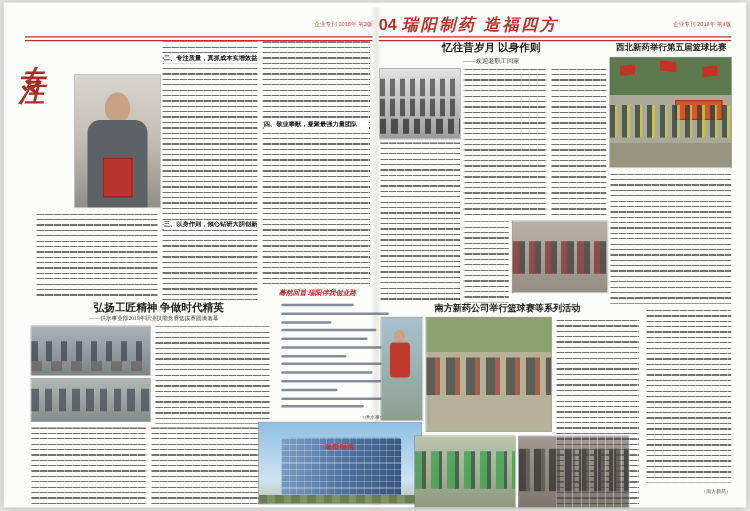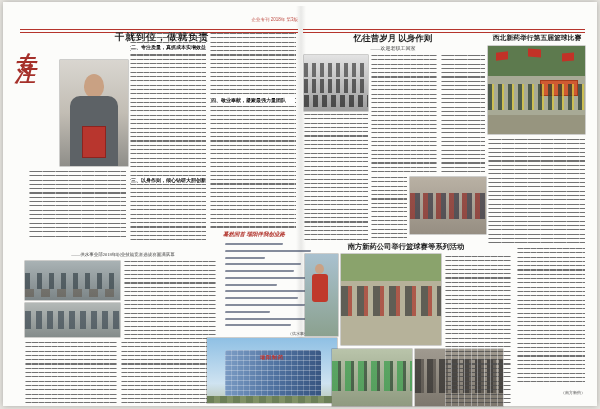--- a/index.html
+++ b/index.html
@@ -33,36 +33,36 @@
   <div class="sheet"></div>
   <div class="abs fold" style="left:296px;top:6px;width:10px;height:398px;"></div>
 
   <div class="abs" style="left:20px;top:11px;width:278px;height:17px;">
     <span class="abs edition" style="right:0;top:6px;">企业专刊 2018年 第3版</span>
   </div>
   <div class="abs rule" style="left:20px;top:29px;width:278px;"></div>
 
   <div class="abs vlabel" style="left:14px;top:36px;height:110px;">专注</div>
 
-  <div class="abs atitle" style="left:92px;top:31px;width:140px;font-size:9.5px;letter-spacing:1px;">干就到位，做就负责</div>
   <div class="abs asub" style="left:92px;top:45px;width:140px;font-size:5.5px;">——记103车间主任刘海峰</div>
 
   <div class="photo" style="left:60px;top:60px;width:68px;height:106px;background:linear-gradient(180deg,#d9d6d0 0%,#c2bdb4 50%,#8f8e89 100%);">
     <div class="abs" style="left:24px;top:14px;width:20px;height:24px;border-radius:50% 50% 45% 45%;background:#c9a183;"></div>
     <div class="abs" style="left:10px;top:36px;width:48px;height:70px;border-radius:10px 10px 0 0;background:#5d6266;"></div>
     <div class="abs" style="left:22px;top:66px;width:24px;height:32px;background:#b8362e;box-shadow:inset 0 0 0 1px #8d241f;"></div>
   </div>
 
   <div class="abs tl" style="left:29px;top:171px;width:97px;height:69px;"></div>
   <div class="abs tl" style="left:130px;top:33px;width:76px;height:207px;"></div>
   <div class="abs tl" style="left:210px;top:33px;width:86px;height:195px;"></div>
   <div class="abs mini-hd" style="left:131px;top:44px;width:75px;">二、专注质量，真抓成本实增效益</div>
   <div class="abs mini-hd" style="left:131px;top:177px;width:75px;">三、以身作则，倾心钻研大胆创新</div>
   <div class="abs mini-hd" style="left:211px;top:97px;width:84px;">四、敬业奉献，凝聚最强力量团队</div>
 
+  <div class="abs atitle" style="left:38px;top:241px;width:178px;font-size:8.5px;">弘扬工匠精神  争做时代精英</div>
   <div class="abs asub" style="left:30px;top:252px;width:186px;font-size:4.5px;">——供水事业部2018年职业技能竞赛选拔赛圆满落幕</div>
 
   <div class="photo" style="left:25px;top:261px;width:95px;height:39px;background:linear-gradient(180deg,#a9b2b4,#7c8587);">
     <div class="figrow" style="top:12px;height:16px;background:repeating-linear-gradient(90deg,#3e4a50 0 5px,transparent 5px 12px);"></div>
     <div class="figrow" style="top:28px;height:8px;background:repeating-linear-gradient(90deg,#5d5144 0 9px,transparent 9px 16px);opacity:.5;"></div>
   </div>
   <div class="photo" style="left:25px;top:303px;width:95px;height:34px;background:linear-gradient(180deg,#b3b8b6,#848c8b);">
     <div class="figrow" style="top:8px;height:18px;background:repeating-linear-gradient(90deg,#46525a 0 6px,transparent 6px 11px);"></div>
   </div>
 
@@ -92,20 +92,24 @@
 
   <div class="photo" style="left:207px;top:338px;width:130px;height:65px;background:linear-gradient(180deg,#8fc0e4 0%,#cfe3f1 70%,#b9c6b2 100%);">
     <div class="abs" style="left:18px;top:12px;width:96px;height:48px;background:
         repeating-linear-gradient(180deg,rgba(255,255,255,.28) 0 1px,transparent 1px 5px),
         repeating-linear-gradient(90deg,rgba(255,255,255,.2) 0 1px,transparent 1px 6px),
         linear-gradient(100deg,#7d9ec6,#4e709e 55%,#36537e);border-radius:3px 3px 0 0;"></div>
     <div class="abs bsign" style="left:0;top:16px;width:130px;text-align:center;">瑞阳制药</div>
     <div class="abs" style="left:0;bottom:0;width:130px;height:7px;background:repeating-linear-gradient(90deg,#6b7f57 0 7px,#7f9165 7px 13px);"></div>
   </div>
 
+  <div class="abs" style="left:303px;top:11px;width:282px;height:17px;">
+    <span class="masthead"><span class="pageno">04</span><span>瑞阳制药  造福四方</span></span>
+    <span class="abs edition" style="right:0;top:6px;">企业专刊 2018年 第4版</span>
+  </div>
   <div class="abs rule" style="left:303px;top:29px;width:282px;"></div>
 
   <div class="abs atitle" style="left:318px;top:33px;width:150px;font-size:8.5px;">忆往昔岁月  以身作则</div>
   <div class="abs asub" style="left:318px;top:45px;width:150px;font-size:5px;">——欢迎老职工回家</div>
 
   <div class="photo" style="left:304px;top:55px;width:64px;height:56px;background:linear-gradient(180deg,#e3e3e3,#9c9c9c);">
     <div class="figrow" style="top:8px;height:14px;background:repeating-linear-gradient(90deg,#4a4a4a 0 4px,transparent 4px 8px);"></div>
     <div class="figrow" style="top:24px;height:14px;background:repeating-linear-gradient(90deg,#383838 0 4px,transparent 4px 8px);"></div>
     <div class="figrow" style="top:40px;height:12px;background:repeating-linear-gradient(90deg,#2d2d2d 0 5px,transparent 5px 9px);"></div>
   </div>

